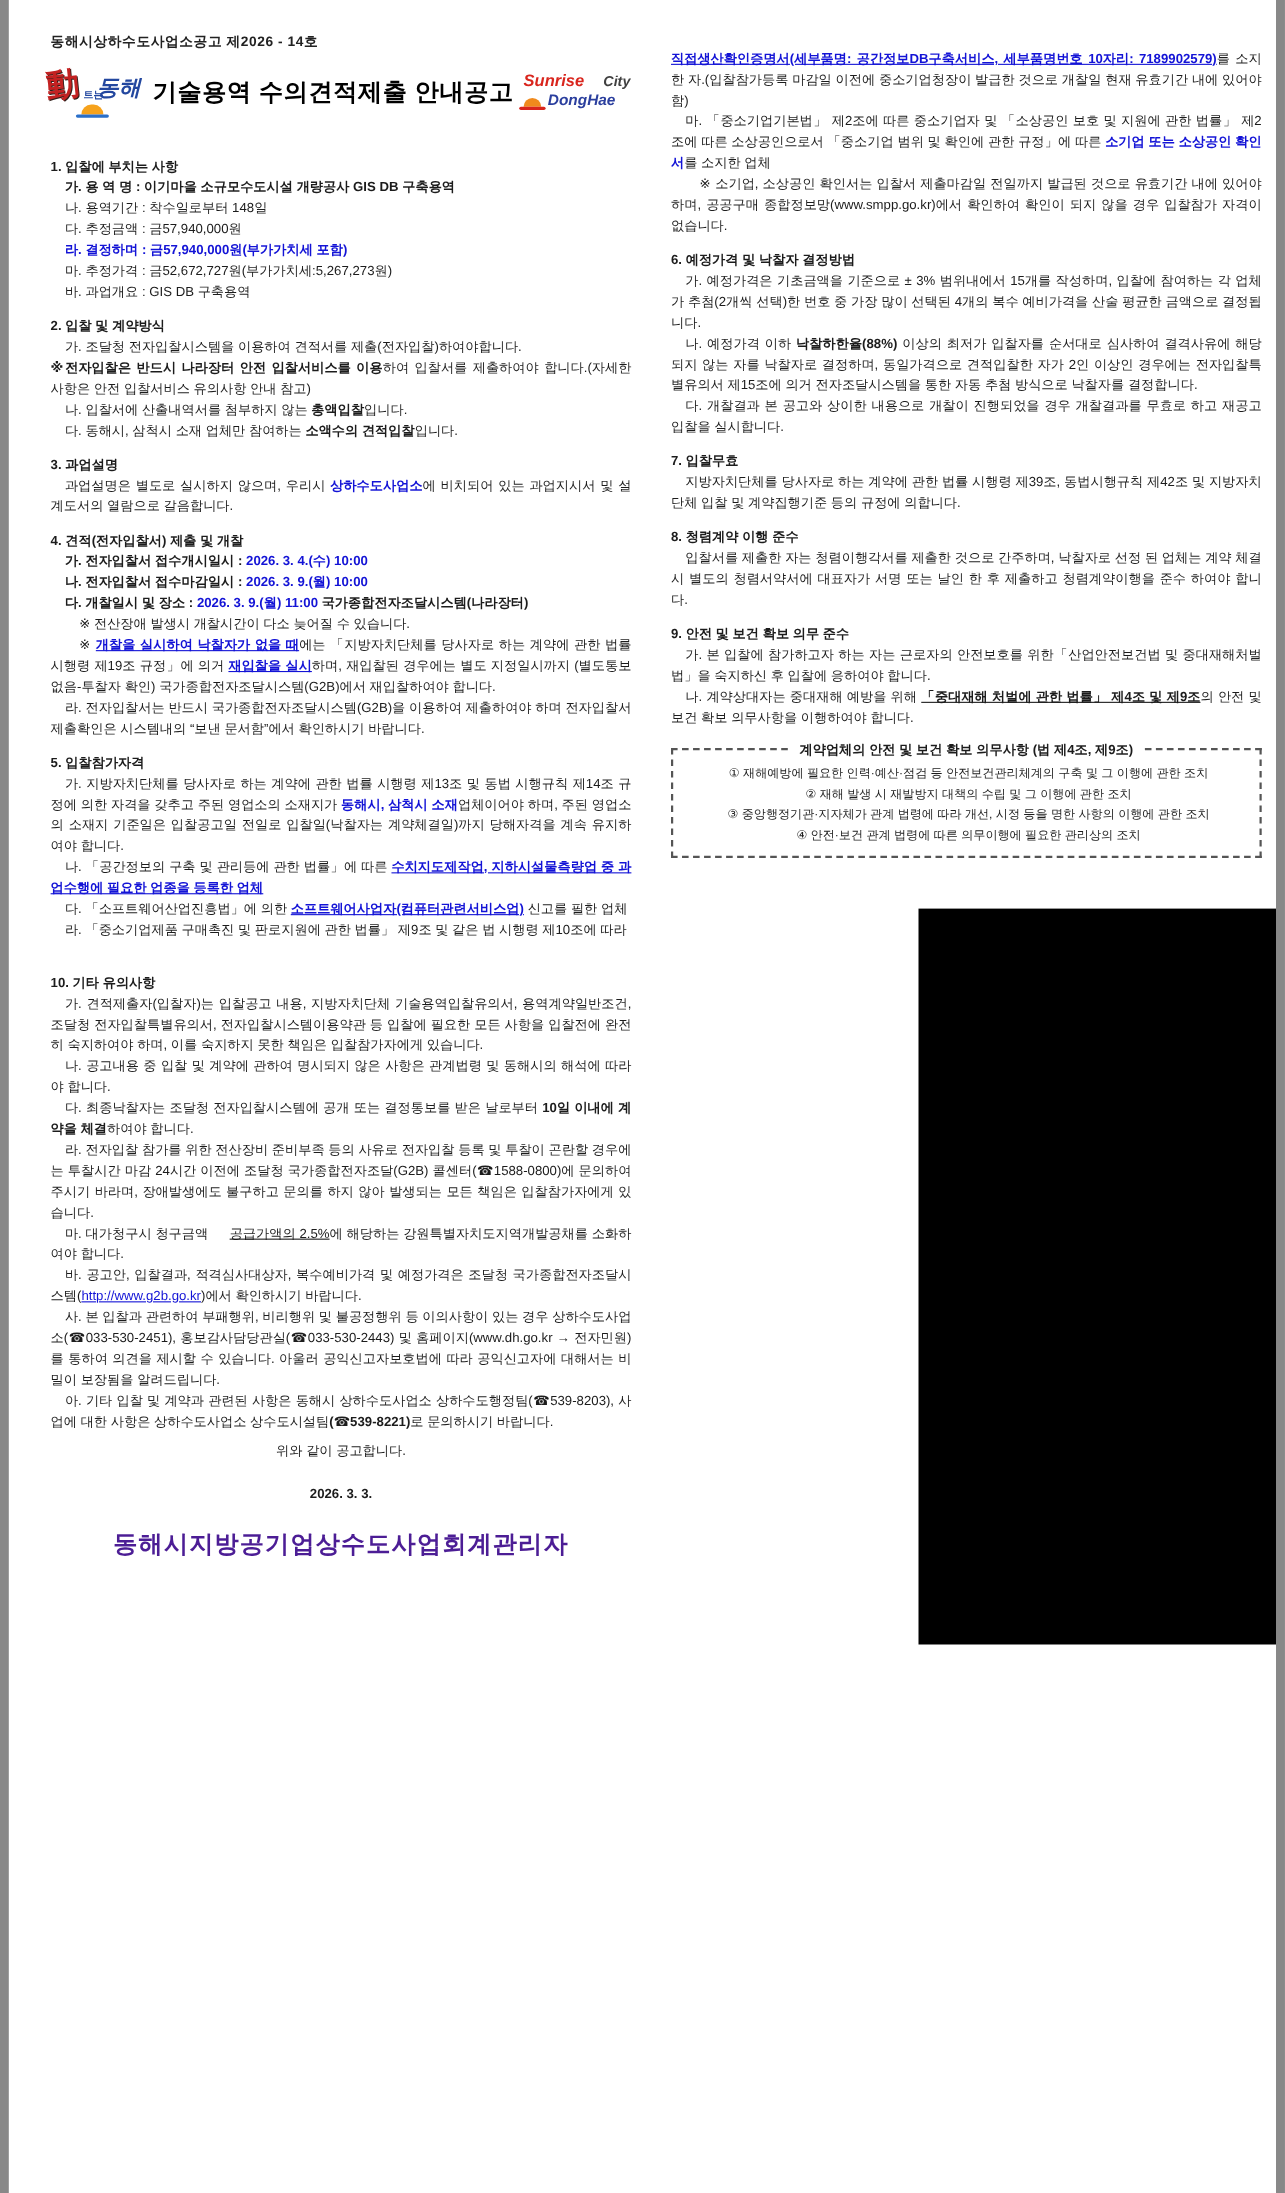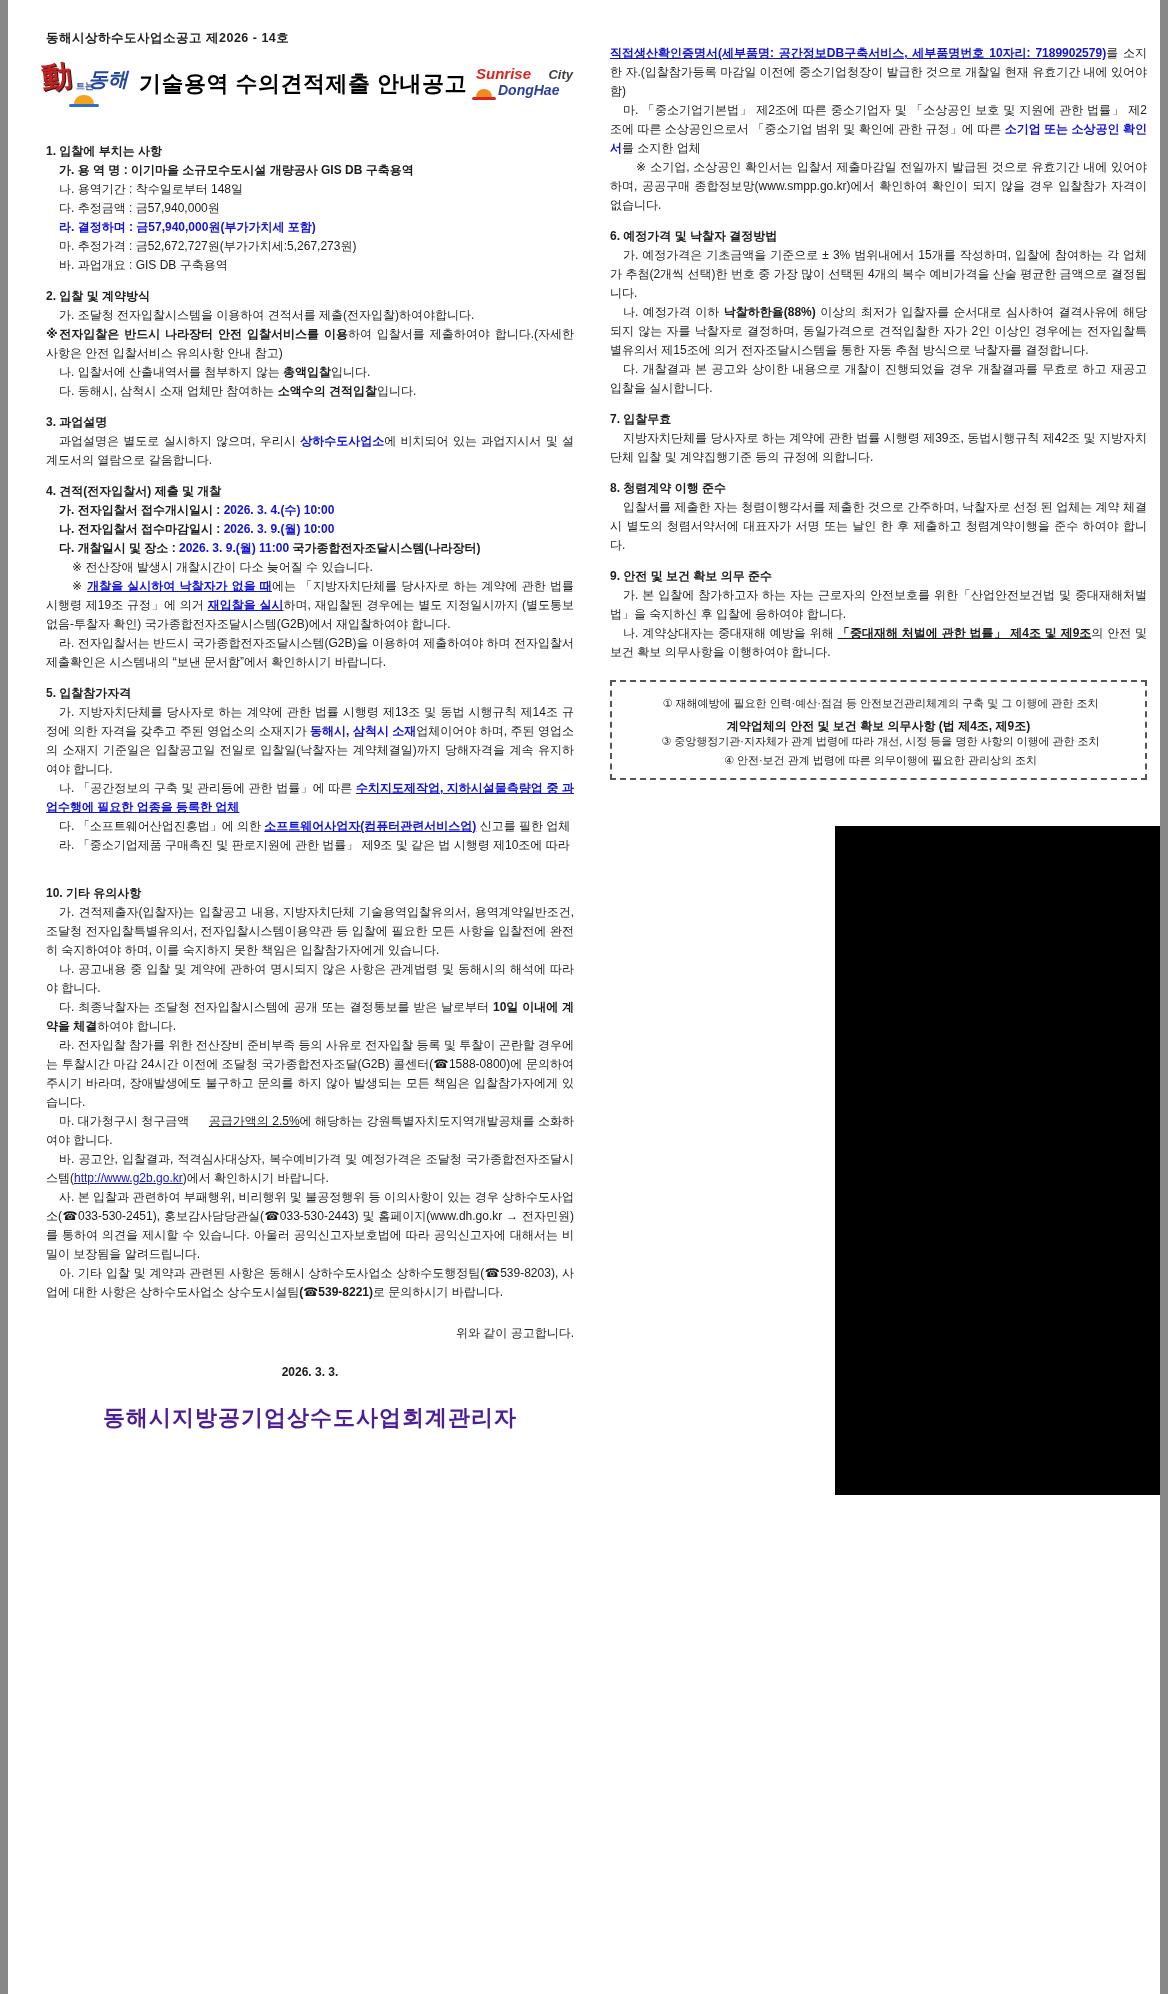--- a/index.html
+++ b/index.html
@@ -69,27 +69,27 @@
 
   .safety-box{
     position:relative;border:2px dashed #555;margin-top:18px;
     padding:12px 8px 8px 8px;
   }
   .safety-title-wrap{
     position:absolute;top:-10px;left:0;right:0;text-align:center;
   }
   .safety-title{
     display:inline-block;background:#fff;padding:0 10px;
-    font-weight:bold;font-size:12px;margin-top:45px;
+    font-weight:bold;font-size:12px;
   }
   .safety-item{
     font-size:11px;line-height:19px;text-align:center;text-indent:4px;white-space:nowrap;overflow:hidden;
   }
 
-  .closing-line{text-align:right;margin-top:22px;text-indent:0;}
+  .closing-line{text-align:center;margin-top:8px;text-indent:0;}
   .date-line{text-align:center;margin-top:20px;font-weight:bold;text-indent:0;}
   .signature-line{
     text-align:center;margin-top:26px;
     font-size:22px;font-weight:bold;letter-spacing:1px;color:#4c1d95;text-indent:0;
   }
   .redaction{
     position:absolute;left:827px;top:826px;width:341px;height:669px;
     background:#000;
   }
 </style>

